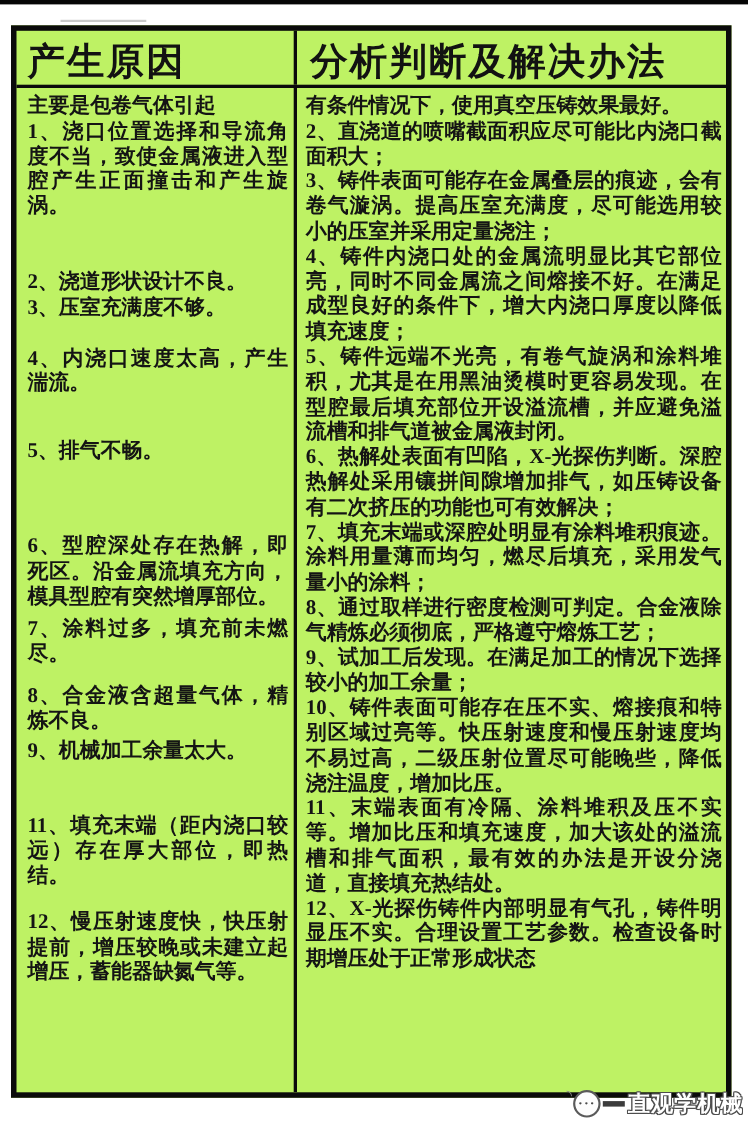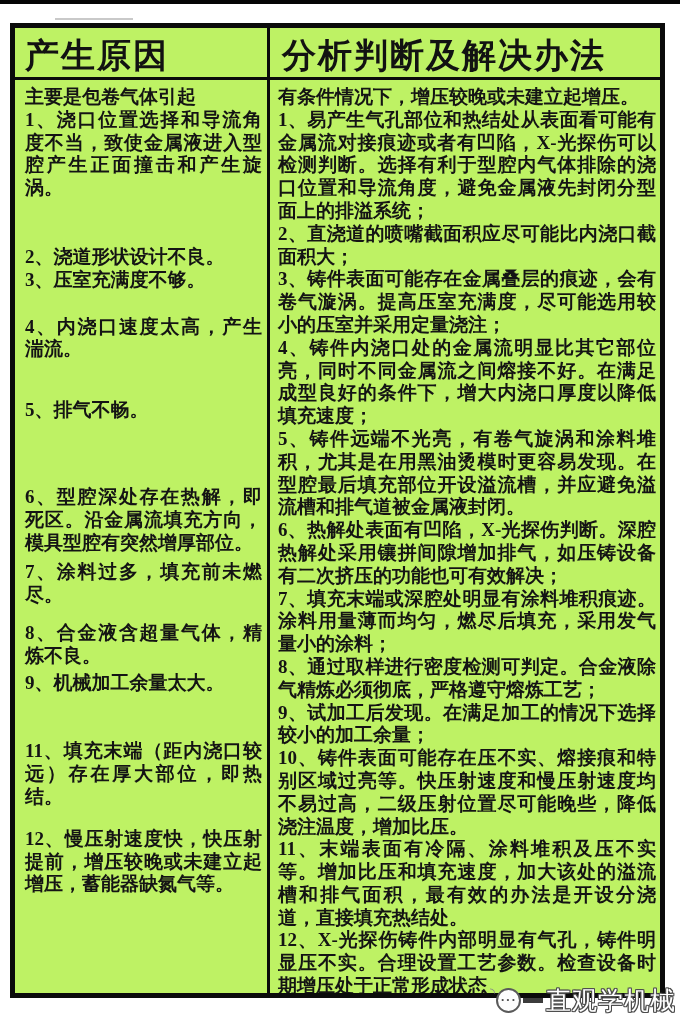--- a/index.html
+++ b/index.html
@@ -60,21 +60,21 @@
   }
   .wm-logo {
     width: 25px; height: 25px; flex: 0 0 25px;
     border: 2px solid #5a5a5a; border-radius: 50%;
     background: #fdfdfd; color: #4a4a4a;
     font-size: 13px; line-height: 19px; text-align: center;
     letter-spacing: 1px; font-weight: bold;
   }
   .wm-dash { width: 20px; height: 5px; background: #3c3c3c; margin: 0 3px 0 2px; }
   .wm-text {
-    font-size: 25px; font-weight: normal; letter-spacing: 1px;
+    font-size: 20px; font-weight: bold; letter-spacing: 1px;
     color: #ffffff; white-space: nowrap;
     text-shadow:
       1px 1px 0 #4d4d4d, -1px -1px 0 #4d4d4d,
       1px -1px 0 #4d4d4d, -1px 1px 0 #4d4d4d,
       0 1px 0 #4d4d4d, 0 -1px 0 #4d4d4d,
       1px 0 0 #4d4d4d, -1px 0 0 #4d4d4d;
   }
 </style>
 </head>
 <body>
@@ -96,22 +96,21 @@
       <p style="margin-top:24px">4、内浇口速度太高，产生湍流。</p>
       <p style="margin-top:38px">5、排气不畅。</p>
       <p style="margin-top:64px">6、型腔深处存在热解，即死区。沿金属流填充方向，模具型腔有突然增厚部位。</p>
       <p style="margin-top:7px">7、涂料过多，填充前未燃尽。</p>
       <p style="margin-top:15px">8、合金液含超量气体，精炼不良。</p>
       <p style="margin-top:4px">9、机械加工余量太大。</p>
       <p style="margin-top:46px">11、填充末端（距内浇口较远）存在厚大部位，即热结。</p>
       <p style="margin-top:19px">12、慢压射速度快，快压射提前，增压较晚或未建立起增压，蓄能器缺氮气等。</p>
     </div>
     <div class="col col-right">
-      <p style="margin-top:4px">有条件情况下，增压较晚或未建立起增压。</p>
-      <p>1、易产生气孔部位和热结处从表面看可能有金属流对接痕迹或者有凹陷，X-光探伤可以检测判断。选择有利于型腔内气体排除的浇口位置和导流角度，避免金属液先封闭分型面上的排溢系统；</p>
+      <p style="margin-top:4px">有条件情况下，使用真空压铸效果最好。</p>
       <p>2、直浇道的喷嘴截面积应尽可能比内浇口截面积大；</p>
       <p>3、铸件表面可能存在金属叠层的痕迹，会有卷气漩涡。提高压室充满度，尽可能选用较小的压室并采用定量浇注；</p>
       <p>4、铸件内浇口处的金属流明显比其它部位亮，同时不同金属流之间熔接不好。在满足成型良好的条件下，增大内浇口厚度以降低填充速度；</p>
       <p>5、铸件远端不光亮，有卷气旋涡和涂料堆积，尤其是在用黑油烫模时更容易发现。在型腔最后填充部位开设溢流槽，并应避免溢流槽和排气道被金属液封闭。</p>
       <p>6、热解处表面有凹陷，X-光探伤判断。深腔热解处采用镶拼间隙增加排气，如压铸设备有二次挤压的功能也可有效解决；</p>
       <p>7、填充末端或深腔处明显有涂料堆积痕迹。涂料用量薄而均匀，燃尽后填充，采用发气量小的涂料；</p>
       <p>8、通过取样进行密度检测可判定。合金液除气精炼必须彻底，严格遵守熔炼工艺；</p>
       <p>9、试加工后发现。在满足加工的情况下选择较小的加工余量；</p>
       <p>10、铸件表面可能存在压不实、熔接痕和特别区域过亮等。快压射速度和慢压射速度均不易过高，二级压射位置尽可能晚些，降低浇注温度，增加比压。</p>
       <p>11、末端表面有冷隔、涂料堆积及压不实等。增加比压和填充速度，加大该处的溢流槽和排气面积，最有效的办法是开设分浇道，直接填充热结处。</p>

